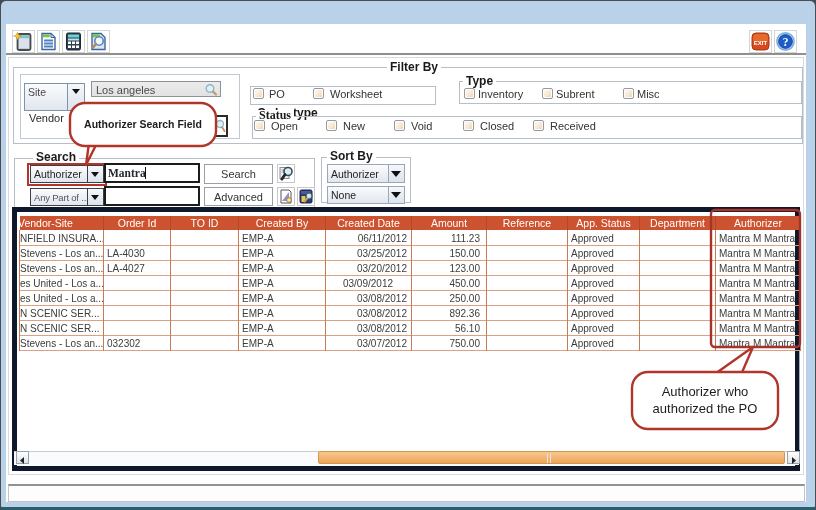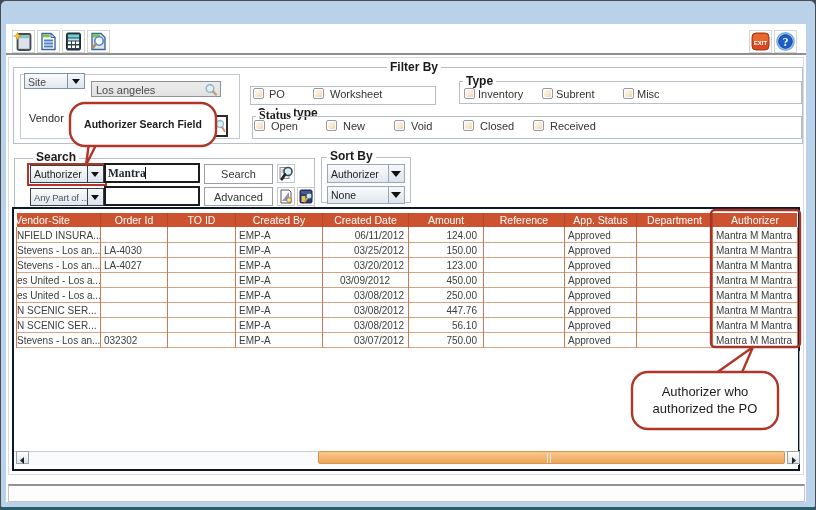--- a/index.html
+++ b/index.html
@@ -26,21 +26,21 @@
 
 .combo { position:absolute; border:1px solid #51565c; background:linear-gradient(#fafbfc,#e2e7ee); }
 .combo .ctext { position:absolute; left:3px; top:2px; font-size:10.5px; color:#222; white-space:nowrap; }
 .combo .carr { position:absolute; right:0; top:0; bottom:0; border-left:1px solid #51565c; background:linear-gradient(#f5f8fb,#dce3ec); }
 .tri-dn { position:absolute; width:0; height:0; border-left:4px solid transparent; border-right:4px solid transparent; border-top:5px solid #111; }
 
 .pbtn { position:absolute; background:#fff; border:1px solid #9aa0a6; font-size:11px; color:#333; text-align:center; }
 
 .redbox { position:absolute; border:2px solid #b2352a; }
 
-#grid { position:absolute; left:6px; top:183px; width:788px; height:264px; border:2px solid #0f172a; background:#fff; }
+#grid { position:absolute; left:6px; top:183px; width:788px; height:264px; border:5px solid #0f172a; background:#fff; }
 .hcell { position:absolute; top:4px; height:14px; background:#cd5330; color:#fff; font-size:10.5px; text-align:center; line-height:14px; overflow:hidden; }
 .dcell { position:absolute; height:15px; font-size:10px; color:#3c3c3c; line-height:15px; white-space:nowrap; overflow:hidden; }
 .vline { position:absolute; width:1px; background:#c97a52; }
 .hline { position:absolute; height:1px; background:#daa183; }
 
 .sbtn { position:absolute; width:13px; height:13px; background:linear-gradient(#ffffff,#dfe3e8); border:1px solid #9aa0a8; }
 </style>
 </head>
 <body>
 <div id="win">
@@ -91,21 +91,21 @@
     </svg></div>
     <div id="toolsep"></div>
 
     <div class="abs" style="left:2px;top:33px;width:796px;height:418px;border:1px solid #d7dbdf;"></div>
 
     <div class="gbox" style="left:7px;top:43px;width:790px;height:77px;"></div>
     <div class="glabel" style="left:381px;top:38px;">Filter By</div>
 
     <div class="gbox" style="left:14px;top:50px;width:220px;height:65px;border-color:#c2c8cf;"></div>
 
-    <div class="combo" style="left:18px;top:49px;width:61px;height:16px;border-color:#8094a8;">
+    <div class="combo" style="left:18px;top:59px;width:61px;height:28px;border-color:#8094a8;">
       <div class="ctext" style="color:#4a4a4a;">Site</div>
       <div class="carr" style="width:17px;border-color:#8094a8;">
             <div class="tri-dn" style="left:4px;top:5px;"></div>
           </div>
     </div>
 
     <div class="abs" style="left:85px;top:57px;width:130px;height:16px;border:1px solid #8e9298;background:linear-gradient(#ececec,#e2e2e2);">
       <div class="abs" style="left:4px;top:2px;font-size:11px;color:#4a4a4a;">Los angeles</div>
       <svg class="abs" style="right:2px;top:1px;" width="14" height="14" viewBox="0 0 14 14">
         <circle cx="6" cy="5.5" r="3.8" fill="#dff0f6" stroke="#8fb6c9" stroke-width="1.4"></circle>
@@ -221,21 +221,21 @@
           <div class="hcell" style="left:222px;width:86px;">Created By</div>
           <div class="hcell" style="left:309px;width:85px;">Created Date</div>
           <div class="hcell" style="left:395px;width:74px;">Amount</div>
           <div class="hcell" style="left:470px;width:80px;">Reference</div>
           <div class="hcell" style="left:551px;width:71px;">App. Status</div>
           <div class="hcell" style="left:623px;width:75px;">Department</div>
           <div class="hcell" style="left:699px;width:84px;">Authorizer</div>
           <div class="dcell" style="left:3px;top:19px;width:83px;">NFIELD INSURA...</div>
           <div class="dcell" style="left:225px;top:19px;width:81px;">EMP-A</div>
           <div class="dcell" style="left:312px;top:19px;width:80px;text-align:right;padding-right:2px;">06/11/2012</div>
-          <div class="dcell" style="left:398px;top:19px;width:69px;text-align:right;padding-right:4px;">124.00</div>
+          <div class="dcell" style="left:398px;top:19px;width:69px;text-align:right;padding-right:4px;">111.23</div>
           <div class="dcell" style="left:554px;top:19px;width:66px;">Approved</div>
           <div class="dcell" style="left:702px;top:19px;width:79px;">Mantra M Mantra</div>
           <div class="hline" style="left:3px;top:33px;width:781px;"></div>
           <div class="dcell" style="left:3px;top:34px;width:83px;">Stevens - Los an...</div>
           <div class="dcell" style="left:90px;top:34px;width:61px;">LA-4030</div>
           <div class="dcell" style="left:225px;top:34px;width:81px;">EMP-A</div>
           <div class="dcell" style="left:312px;top:34px;width:80px;text-align:right;padding-right:2px;">03/25/2012</div>
           <div class="dcell" style="left:398px;top:34px;width:69px;text-align:right;padding-right:4px;">150.00</div>
           <div class="dcell" style="left:554px;top:34px;width:66px;">Approved</div>
           <div class="dcell" style="left:702px;top:34px;width:79px;">Mantra M Mantra</div>
@@ -258,21 +258,21 @@
           <div class="dcell" style="left:3px;top:79px;width:83px;">es United - Los a...</div>
           <div class="dcell" style="left:225px;top:79px;width:81px;">EMP-A</div>
           <div class="dcell" style="left:312px;top:79px;width:80px;text-align:right;padding-right:2px;">03/08/2012</div>
           <div class="dcell" style="left:398px;top:79px;width:69px;text-align:right;padding-right:4px;">250.00</div>
           <div class="dcell" style="left:554px;top:79px;width:66px;">Approved</div>
           <div class="dcell" style="left:702px;top:79px;width:79px;">Mantra M Mantra</div>
           <div class="hline" style="left:3px;top:93px;width:781px;"></div>
           <div class="dcell" style="left:3px;top:94px;width:83px;">N SCENIC SER...</div>
           <div class="dcell" style="left:225px;top:94px;width:81px;">EMP-A</div>
           <div class="dcell" style="left:312px;top:94px;width:80px;text-align:right;padding-right:2px;">03/08/2012</div>
-          <div class="dcell" style="left:398px;top:94px;width:69px;text-align:right;padding-right:4px;">447.76</div>
+          <div class="dcell" style="left:398px;top:94px;width:69px;text-align:right;padding-right:4px;">892.36</div>
           <div class="dcell" style="left:554px;top:94px;width:66px;">Approved</div>
           <div class="dcell" style="left:702px;top:94px;width:79px;">Mantra M Mantra</div>
           <div class="hline" style="left:3px;top:108px;width:781px;"></div>
           <div class="dcell" style="left:3px;top:109px;width:83px;">N SCENIC SER...</div>
           <div class="dcell" style="left:225px;top:109px;width:81px;">EMP-A</div>
           <div class="dcell" style="left:312px;top:109px;width:80px;text-align:right;padding-right:2px;">03/08/2012</div>
           <div class="dcell" style="left:398px;top:109px;width:69px;text-align:right;padding-right:4px;">56.10</div>
           <div class="dcell" style="left:554px;top:109px;width:66px;">Approved</div>
           <div class="dcell" style="left:702px;top:109px;width:79px;">Mantra M Mantra</div>
           <div class="hline" style="left:3px;top:123px;width:781px;"></div>

